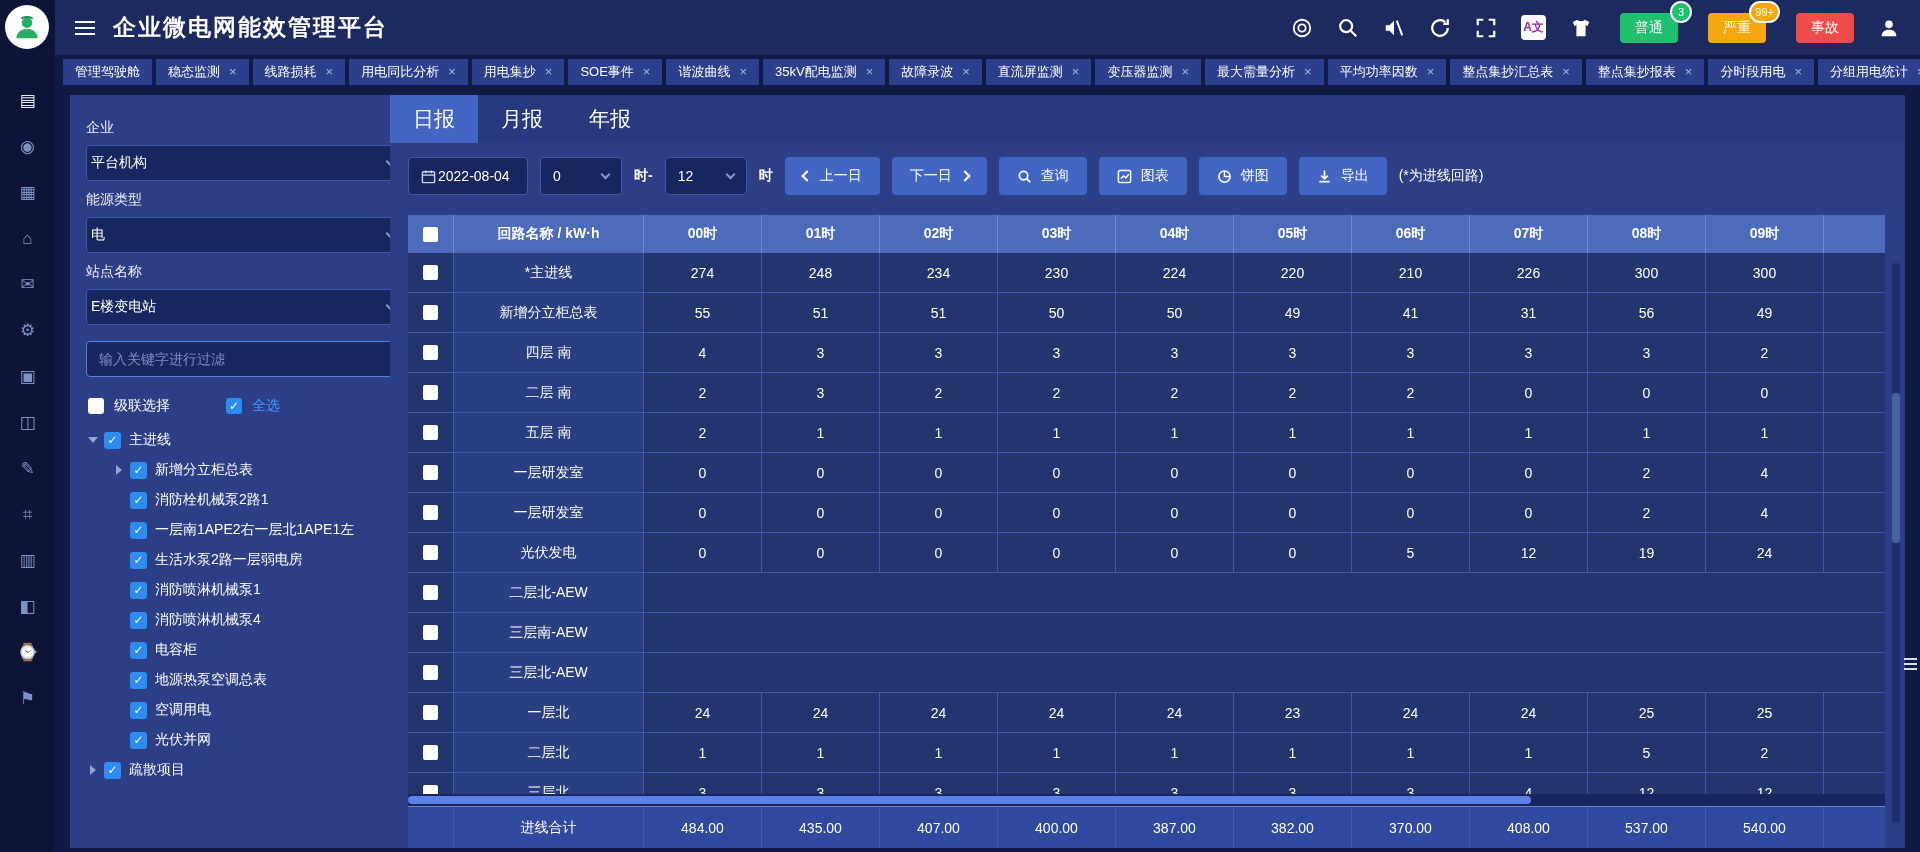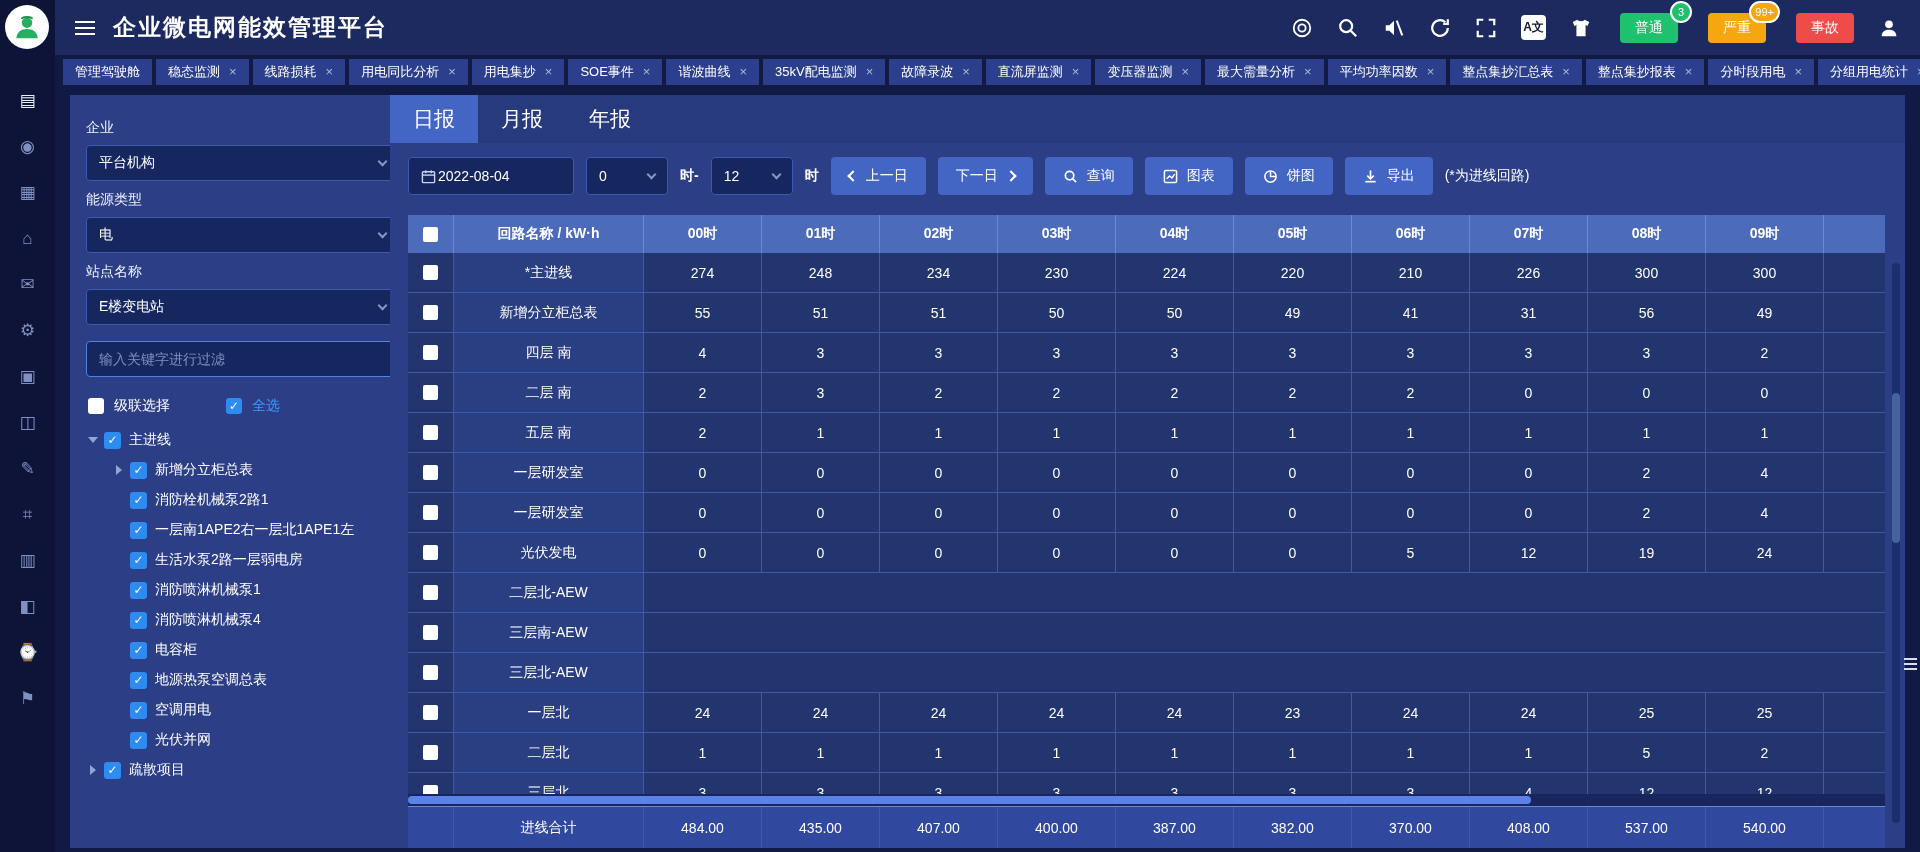--- a/index.html
+++ b/index.html
@@ -16,39 +16,39 @@
 
   
   .header{position:absolute;left:55px;top:0;right:0;height:55px;background:#1d2a5f;
           display:flex;align-items:center;padding:0 20px}
   .burger{width:20px;height:14px;background:repeating-linear-gradient(to bottom,#fff 0 2px,transparent 2px 6px);
           margin-right:18px;cursor:pointer}
   .title{font-size:23px;font-weight:bold;letter-spacing:2px}
   .hright{margin-left:auto;display:flex;align-items:center;gap:24px}
   .hicon{width:22px;height:22px;cursor:pointer;display:flex;align-items:center;justify-content:center}
   .hicon svg{width:22px;height:22px}
-  .translate{width:25px;height:25px;background:#fff;color:#0f172a;border-radius:4px;font-weight:bold;
+  .translate{width:25px;height:25px;background:#fff;color:#a21caf;border-radius:4px;font-weight:bold;
              font-size:12px;display:flex;align-items:center;justify-content:center;cursor:pointer}
   .alarm{position:relative;height:30px;padding:0 15px;border-radius:4px;display:flex;align-items:center;
          font-size:14px;cursor:pointer;margin-left:4px}
   .alarm .badge{position:absolute;top:-12px;right:-14px;min-width:22px;height:22px;border:2px solid #fff;
                 border-radius:11px;font-size:11px;display:flex;align-items:center;justify-content:center;padding:0 4px}
 
   
   .tabbar{position:absolute;left:55px;top:55px;right:0;height:33px;background:#111a45;display:flex;
           align-items:center;gap:4px;padding:0 8px;overflow:hidden}
   .tab{height:26px;background:#2b3f8d;display:flex;align-items:center;gap:9px;padding:0 12px;
        font-size:13px;white-space:nowrap;cursor:pointer;flex:0 0 auto}
   .tab .x{font-size:13px;color:#aebadf;cursor:pointer}
 
   
   .filter{position:absolute;left:70px;top:95px;width:345px;bottom:4px;background:#2b3e86;padding:14px 16px;overflow:hidden}
   .flabel{font-size:14px;color:#eef2fb;margin:10px 0 8px}
   .select{height:36px;background:#16265e;border:1px solid #3d59ac;border-radius:4px;display:flex;
-          align-items:center;justify-content:space-between;padding:0 12px;font-size:14px;cursor:pointer}
+          align-items:center;justify-content:space-between;padding:0 4px;font-size:14px;cursor:pointer}
   .arr{width:8px;height:8px;border-top:2px solid #fff;border-right:2px solid #fff;display:inline-block;flex:0 0 auto}
   .arr.left{transform:rotate(-135deg)}
   .arr.right{transform:rotate(45deg)}
   .arr.down{border-color:#8296c9;transform:rotate(135deg);width:7px;height:7px;margin-top:-3px}
   .searchwrap{margin:16px 0 8px}
   .searchwrap input{width:100%;height:36px;background:#16265e;border:1px solid #4f85e0;border-radius:4px;
                     color:#fff;padding:0 12px;font-size:14px;outline:none}
   .searchwrap input::placeholder{color:#7d90c5}
   .cbrow{display:flex;align-items:center;margin:20px 2px 10px;font-size:14px}
   .cb{width:16px;height:16px;border-radius:3px;background:#fff;flex:0 0 auto;cursor:pointer}
@@ -66,21 +66,21 @@
   .trow .tlabel{white-space:nowrap;overflow:hidden}
 
   
   .main{position:absolute;left:390px;top:95px;right:15px;bottom:4px;background:#2b3e86;overflow:hidden}
   .rtabs{display:flex;height:48px;background:#273a7e}
   .rtab{width:88px;display:flex;align-items:center;justify-content:center;font-size:21px;cursor:pointer}
   .rtab.active{background:#4366c5}
   .toolbar{display:flex;align-items:center;gap:12px;padding:14px 0 0 18px;height:52px}
   .box{height:38px;background:#16265e;border:1px solid #3d59ac;border-radius:4px;display:flex;
        align-items:center;padding:0 12px;font-size:14px}
-  .date-box{width:166px;gap:2px;cursor:pointer}
+  .date-box{width:120px;gap:2px;cursor:pointer}
   .hour{width:82px;justify-content:space-between;cursor:pointer}
   .suffix{font-size:14px;font-weight:bold}
   .btn{height:38px;background:#4366c5;border-radius:4px;display:flex;align-items:center;gap:9px;
        padding:0 18px;font-size:14px;cursor:pointer;white-space:nowrap}
   .btn svg{width:15px;height:15px}
   .note{font-size:14px;margin-left:0}
 
   
   .table{position:absolute;left:18px;right:20px;top:120px;bottom:0;overflow:hidden;display:flex;flex-direction:column}
   .cell{display:flex;align-items:center;justify-content:center;height:100%}

